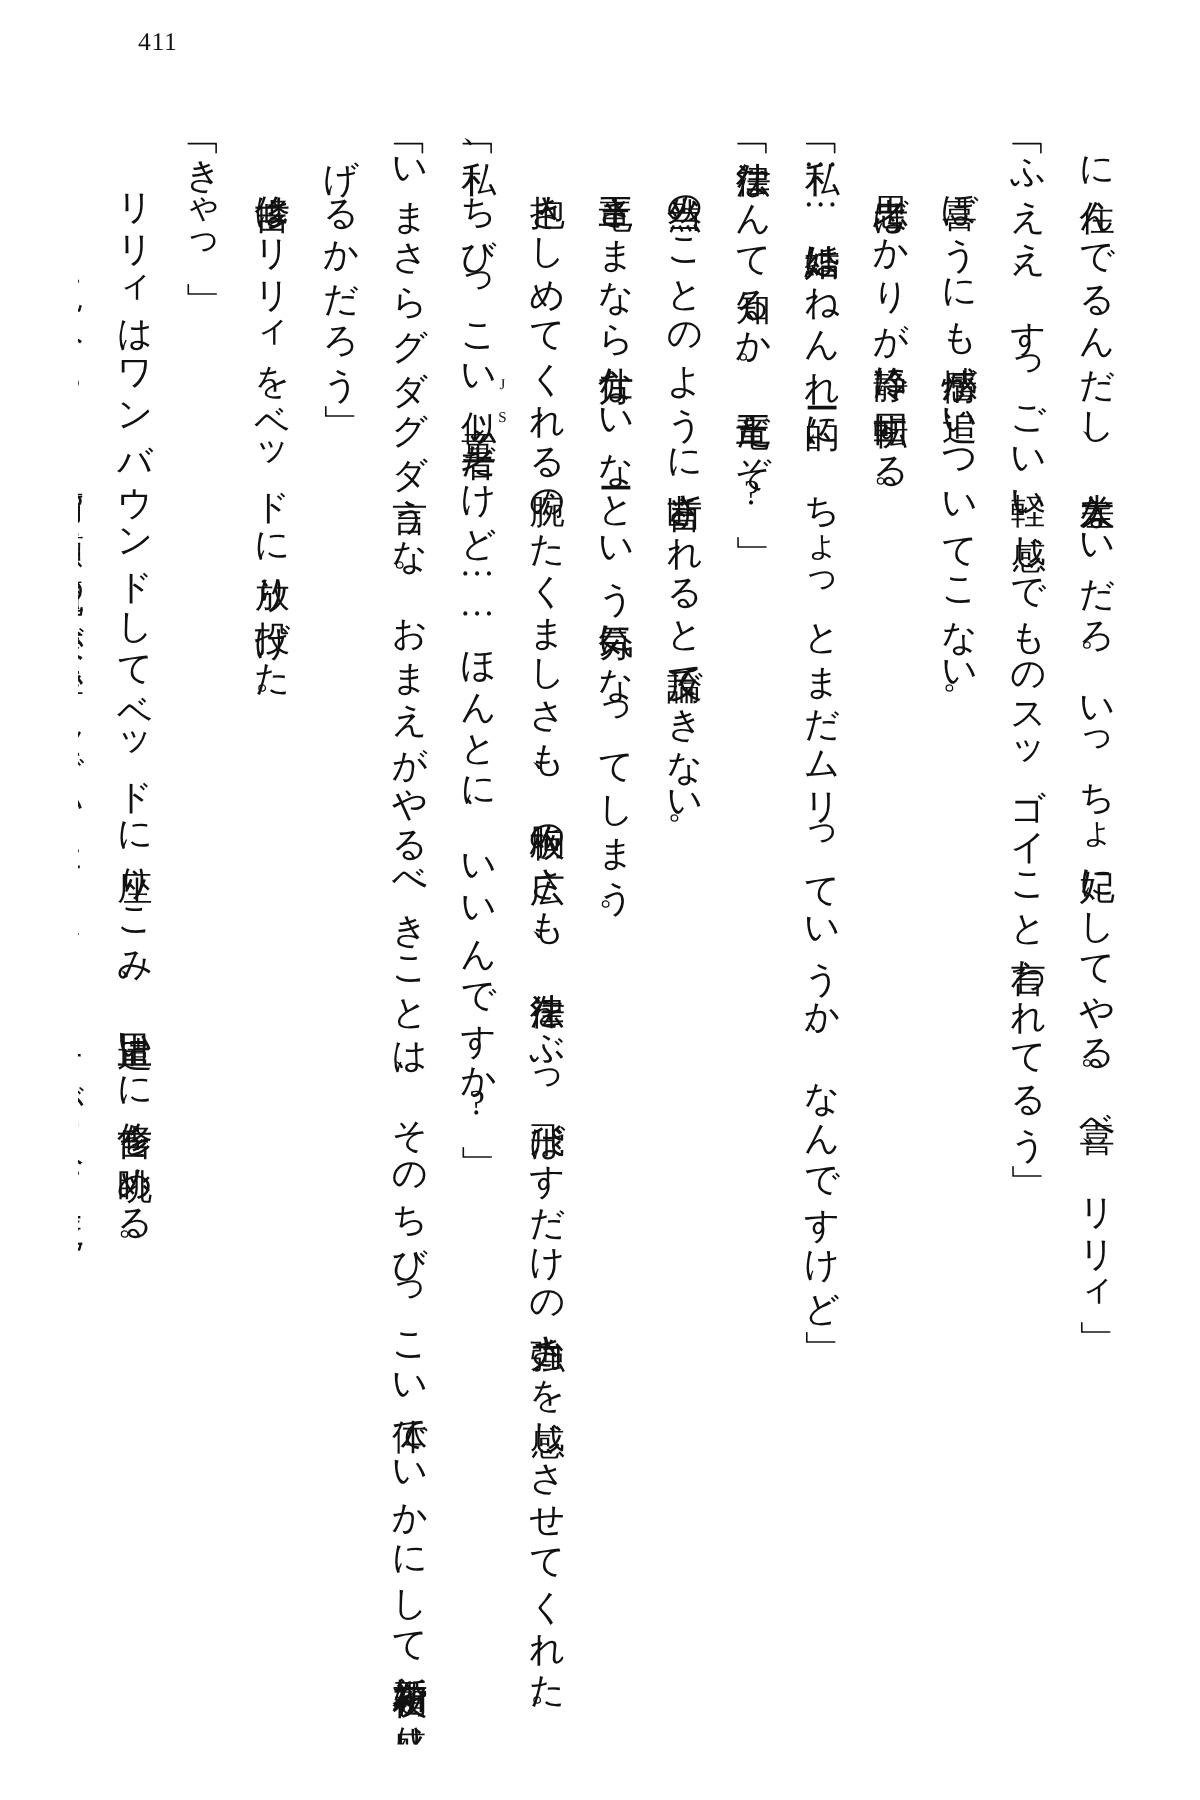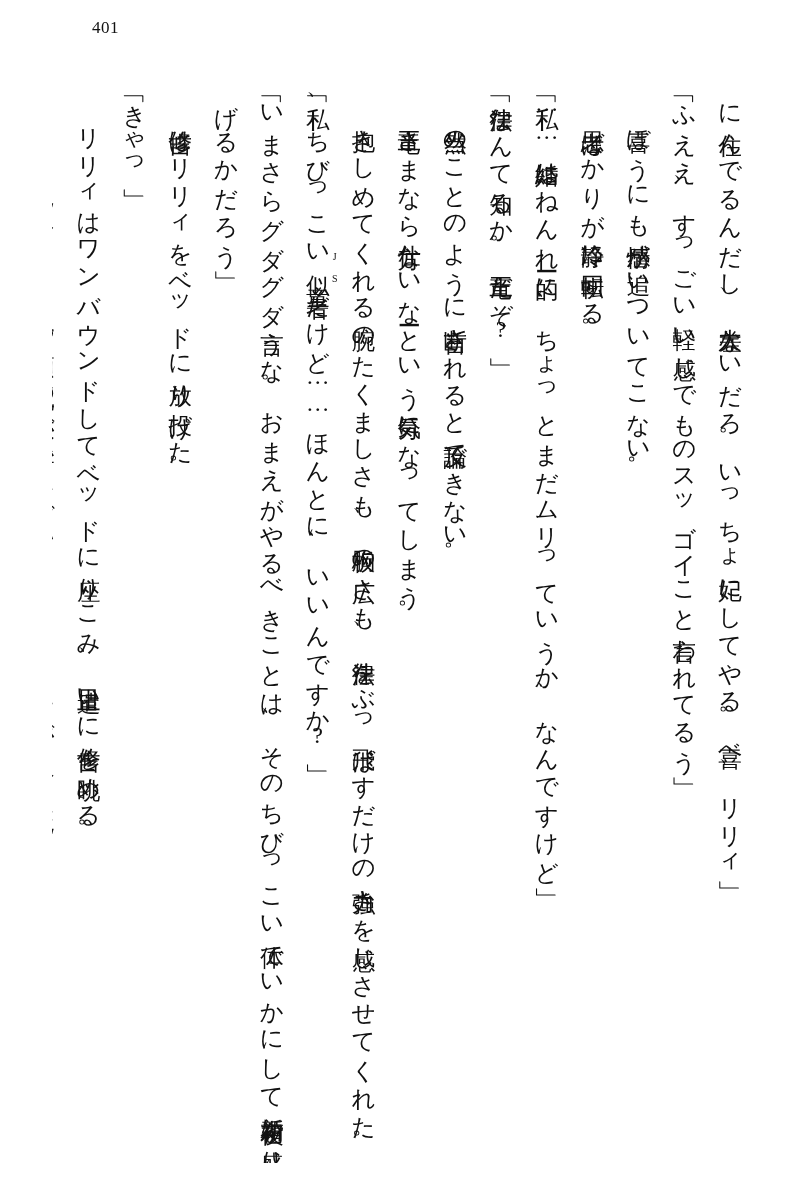--- a/index.html
+++ b/index.html
@@ -54,21 +54,21 @@
   rt {
     font-size: 10px;
     letter-spacing: 0;
   }
 </style>
 </head>
 <body>
 
 <div class="page">
 
-  <div class="page-number">401</div>
+  <div class="page-number">411</div>
 
   <div class="body-text">
     <p>に住んでるんだし、大差ないだろ。いっちょ妃にしてやる。喜べ、リリィ」</p>
     <p>「ふええ、すっごい軽い感じでものスッゴイこと言われてるう」</p>
     <p class="indent">喜ぼうにも感情が追いついてこない。</p>
     <p class="indent">思考ばかりが冷静に回転する。</p>
     <p>「私……結婚はねんれー的に、ちょっとまだムリっていうか、なんですけど」</p>
     <p>「法律なんて知るか。竜王だぞ?」</p>
     <p class="indent">当然のことのように断言されると反論できない。</p>
     <p class="indent">竜王さまなら仕方ないなーという気分になってしまう。</p>

